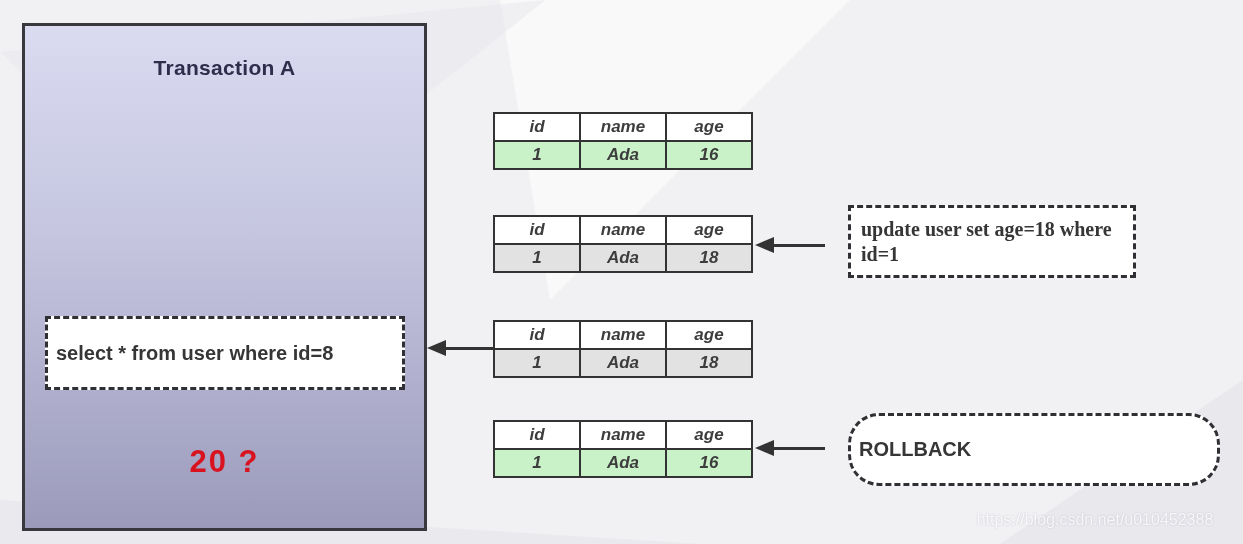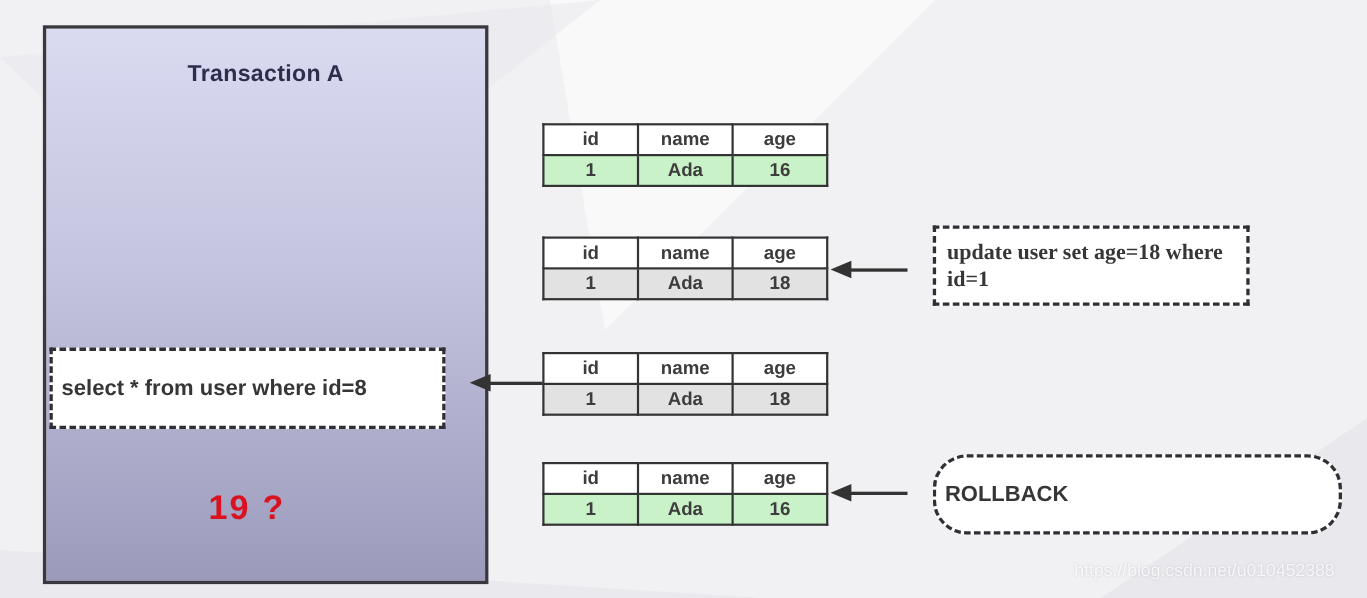--- a/index.html
+++ b/index.html
@@ -24,21 +24,20 @@
   .bg-tri.t4{left:0;top:500px;width:700px;height:44px;
     background:rgba(222,222,230,0.40);
     clip-path:polygon(0 0,100% 100%,0 100%);}
 
   
   .panel{
     position:absolute;
     box-sizing:border-box;
     border:3px solid #38383e;
     background:linear-gradient(180deg,#dadbf1 0%,#c3c3de 45%,#9b9abb 100%);
-    margin-left:17px;
   }
   .panel-a{left:22px;top:23px;width:405px;height:508px;}
   .panel-b{left:825px;top:23px;width:403px;height:505px;}
   .panel-title{
     margin-top:30px;
     text-align:center;
     font-size:21px;font-weight:bold;
     color:#2e2e4c;
     letter-spacing:0.3px;
   }
@@ -73,20 +72,21 @@
     border-collapse:collapse;
     table-layout:fixed;
   }
   table.snapshot th,table.snapshot td{
     border:2px solid #333333;
     height:26px;
     text-align:center;
     font-size:17px;font-weight:bold;
     color:#3d3d3d;
     padding:0;
+    font-style:italic;
   }
   table.snapshot th{background:#ffffff;}
   table.snapshot tr.row-green td{background:#c9f2c8;}
   table.snapshot tr.row-gray td{background:#e2e2e2;}
   .tbl1{top:112px;} .tbl2{top:215px;} .tbl3{top:320px;} .tbl4{top:420px;}
 
   
   .arrow{position:absolute;height:16px;}
   .arrow .line{position:absolute;right:0;top:6.5px;height:3px;background:#333;}
   .arrow .head{
@@ -118,21 +118,21 @@
   <div class="bg-tri t2"></div>
   <div class="bg-tri t3"></div>
   <div class="bg-tri t4"></div>
 
   <div class="panel panel-a">
     <div class="panel-title">Transaction A</div>
   </div>
   <div class="sql-box select-box">
     <span>select * from user where id=8</span>
   </div>
-  <div class="result-text">19  ?</div>
+  <div class="result-text">20  ?</div>
 
   <div class="sql-box update-box">
     <span>update user set age=18 where id=1</span>
   </div>
   <div class="sql-box rollback-box">
     <span>ROLLBACK</span>
   </div>
 
   <table class="snapshot tbl1">
     <thead>

